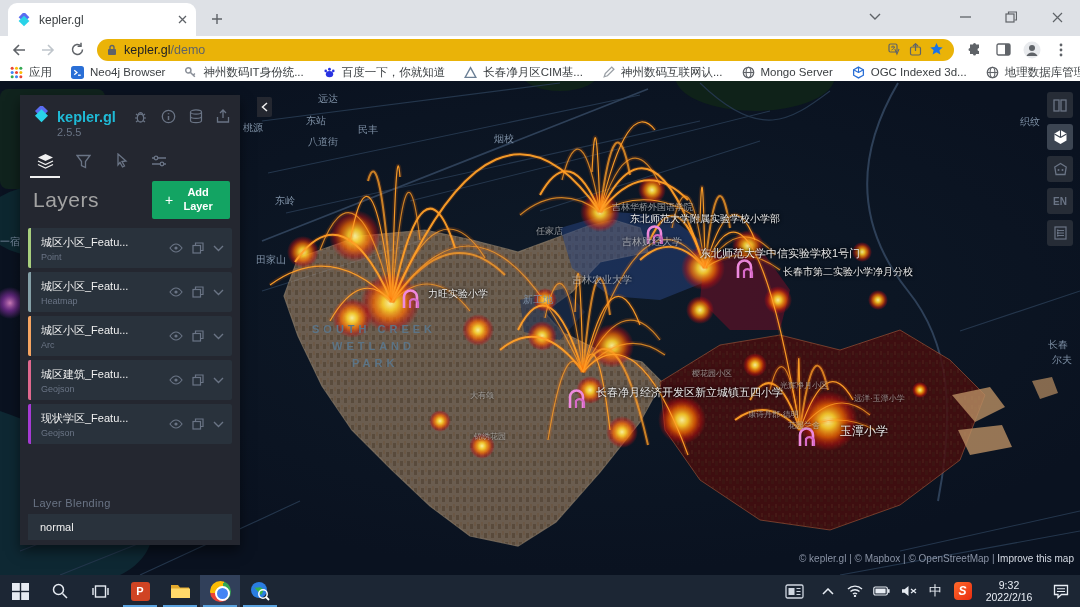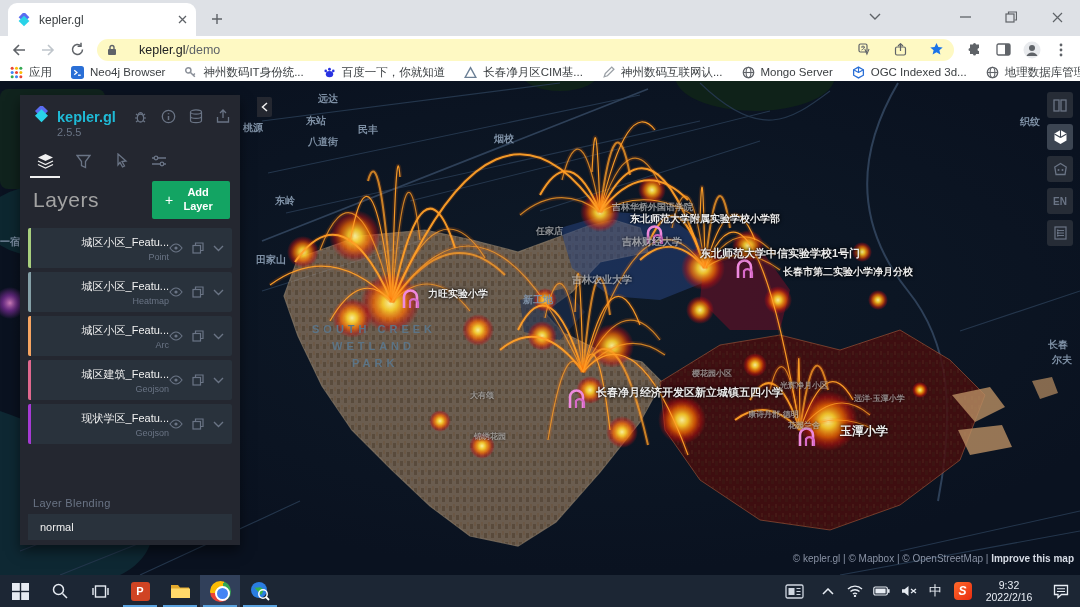--- a/index.html
+++ b/index.html
@@ -11,33 +11,33 @@
   .tab{position:absolute;left:8px;bottom:0;width:188px;height:33px;background:#fff;border-radius:9px 9px 0 0;display:flex;align-items:center;padding:0 9px;gap:8px;}
   .tab-title{flex:1;font-size:12px;color:#3c4043;white-space:nowrap;overflow:hidden;}
   .icon-btn{display:flex;align-items:center;justify-content:center;}
   .newtab{position:absolute;left:204px;bottom:4px;width:26px;height:26px;border-radius:50%;}
   .win-controls{position:absolute;right:0;top:0;height:34px;display:flex;align-items:center;}
   .win-btn{width:46px;height:34px;display:flex;align-items:center;justify-content:center;}
   .tab-search{margin-right:44px;}
 
   .navbar{position:absolute;top:36px;left:0;right:0;height:27px;background:#fff;display:flex;align-items:center;padding:0 6px;gap:3px;}
   .nav-btn{width:26px;height:24px;display:flex;align-items:center;justify-content:center;border-radius:50%;}
-  .omnibox{flex:1;height:22px;background:#fef9c3;border-radius:12px;display:flex;align-items:center;padding:0 10px;gap:22px;margin:0 4px;}
+  .omnibox{flex:1;height:22px;background:#eab308;border-radius:12px;display:flex;align-items:center;padding:0 10px;gap:7px;margin:0 4px;}
   .url{font-size:12.5px;color:#202124;}
   .url .path{color:#5f6368;}
   .omni-spacer{flex:1;}
 
   .bookmarks{position:absolute;top:63px;left:0;right:0;height:18px;background:#fff;display:flex;align-items:center;padding:0 10px;gap:19px;}
   .bm{display:flex;align-items:center;gap:6px;font-size:11.5px;color:#3c4043;white-space:nowrap;}
 
   
   .map{position:absolute;top:81px;left:0;width:1080px;height:494px;background:radial-gradient(ellipse at 55% 45%, #0e1a28 0%, #0a1220 70%);overflow:hidden;}
   .map svg.base{position:absolute;inset:0;}
   #map-labels{position:absolute;inset:0;pointer-events:none;}
-  .mlabel{position:absolute;white-space:nowrap;line-height:1;font-weight:bold;}
+  .mlabel{position:absolute;white-space:nowrap;line-height:1;}
   .place{color:#7e90a5;}
   .school{color:rgba(255,255,255,.92);text-shadow:0 0 4px rgba(0,0,0,.9),0 0 2px rgba(0,0,0,.9);}
   .school-dim{color:rgba(255,255,255,.55);text-shadow:0 0 3px rgba(0,0,0,.8);}
   .area{color:rgba(255,255,255,.5);text-shadow:0 0 2px rgba(0,0,0,.8);}
   .park{color:#5c7486;font-weight:bold;letter-spacing:4px;}
   .arc{fill:none;stroke:#ffa028;opacity:.92;}
   .arc-glow{fill:none;stroke:#ff7300;stroke-width:4.5;opacity:.16;}
 
   
   .panel{position:absolute;left:20px;top:14px;width:220px;height:450px;background:#242730;box-shadow:0 6px 12px rgba(0,0,0,.5);}
@@ -46,41 +46,41 @@
   .hdr-icons{margin-left:auto;display:flex;gap:13px;}
   .version{position:absolute;top:31px;left:37px;font-size:11px;color:#6a7485;}
   .side-tabs{position:absolute;top:52px;left:6px;display:flex;}
   .side-tab{width:38px;height:28px;display:flex;align-items:center;justify-content:center;position:relative;}
   .side-tab.active::after{content:"";position:absolute;left:4px;right:4px;bottom:-3px;height:2px;background:#f0f0f0;}
   .panel-title-row{position:absolute;top:86px;left:13px;right:10px;display:flex;align-items:flex-start;}
   .panel-title{font-size:21px;color:#a3a3a3;letter-spacing:.5px;margin-top:7px;}
   .add-layer{margin-left:auto;width:78px;height:38px;background:#13a463;border:none;border-radius:2px;color:#fff;font-size:11px;font-weight:bold;display:flex;align-items:center;justify-content:center;gap:6px;cursor:pointer;font-family:inherit;}
   .add-layer .lbl{width:38px;line-height:1.25;text-align:center;}
   #layer-list{position:absolute;top:133px;left:8px;right:8px;}
-  .layer-item{position:relative;height:40px;background:#29323c;border-radius:2px;margin-bottom:4px;display:flex;align-items:center;text-align:right;}
+  .layer-item{position:relative;height:40px;background:#29323c;border-radius:2px;margin-bottom:4px;display:flex;align-items:center;}
   .layer-item .bar{position:absolute;left:0;top:0;bottom:0;width:3px;border-radius:2px 0 0 2px;}
   .layer-meta{margin-left:13px;flex:1;min-width:0;}
   .ln{font-size:11px;color:#f0f0f0;white-space:nowrap;overflow:hidden;}
   .lt{font-size:9px;color:#6a7485;margin-top:2px;}
   .layer-icons{display:flex;gap:9px;margin-right:8px;}
   .blend-label{position:absolute;top:402px;left:13px;font-size:11px;color:#6a7485;letter-spacing:.3px;}
   .blend-select{position:absolute;top:419px;left:8px;right:8px;height:26px;background:#29323c;display:flex;align-items:center;padding-left:12px;font-size:11px;color:#f0f0f0;}
   .collapse-btn{position:absolute;left:257px;top:16px;width:15px;height:20px;background:#242730;border-radius:0 2px 2px 0;display:flex;align-items:center;justify-content:center;}
 
   
   .map-controls{position:absolute;right:7px;top:11px;display:flex;flex-direction:column;gap:6px;}
   .mc-btn{width:26px;height:26px;background:#262c36;border-radius:3px;display:flex;align-items:center;justify-content:center;color:#6a7485;font-size:10px;font-weight:bold;}
   .mc-btn.active{background:#3c4552;color:#fff;}
 
   .attribution{position:absolute;right:6px;bottom:9px;text-align:right;line-height:14px;}
   .attr-top{display:flex;align-items:center;justify-content:flex-end;gap:4px;font-size:10.5px;color:#8a93a5;}
   .mb-circle{width:13px;height:13px;border-radius:50%;background:#fff;color:#0b1420;font-size:9px;font-weight:bold;display:flex;align-items:center;justify-content:center;}
   .mb-word{color:#fff;font-size:11.5px;font-weight:bold;letter-spacing:.3px;}
   .attr-bottom{font-size:10px;color:#8a93a5;}
-  .attr-bottom .improve{color:#d6dbe4;font-weight:bold;}
+  .attr-bottom .improve{color:#d6dbe4;font-weight:normal;}
 
   
   .taskbar{position:absolute;left:0;bottom:0;width:1080px;height:32px;background:#1c2634;display:flex;align-items:stretch;}
   .tb-slot{width:40px;display:flex;align-items:center;justify-content:center;position:relative;}
   .tb-slot.running::after{content:"";position:absolute;left:3px;right:3px;bottom:0;height:2px;background:#5ba3e0;}
   .tb-slot.active-app{background:#31405a;}
   .tb-right{margin-left:auto;display:flex;align-items:stretch;}
   .tb-small{width:27px;display:flex;align-items:center;justify-content:center;}
   .ime{color:#e8edf4;font-size:13px;}
   .sogou{width:18px;height:18px;border-radius:4px;background:linear-gradient(135deg,#ff6a2a,#e92c10);color:#fff;font-weight:bold;font-size:12px;font-style:italic;display:flex;align-items:center;justify-content:center;}

